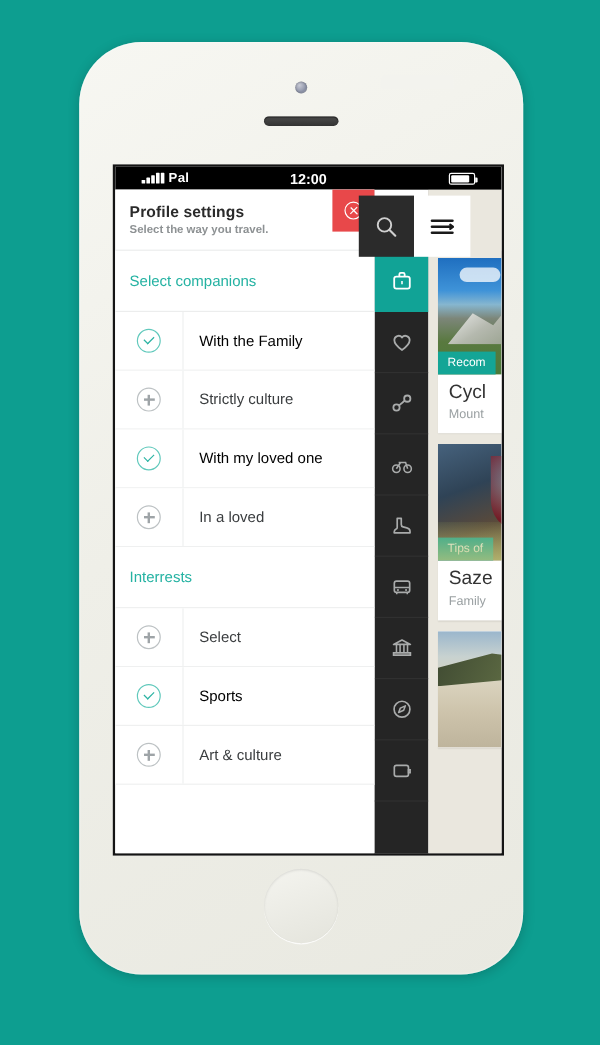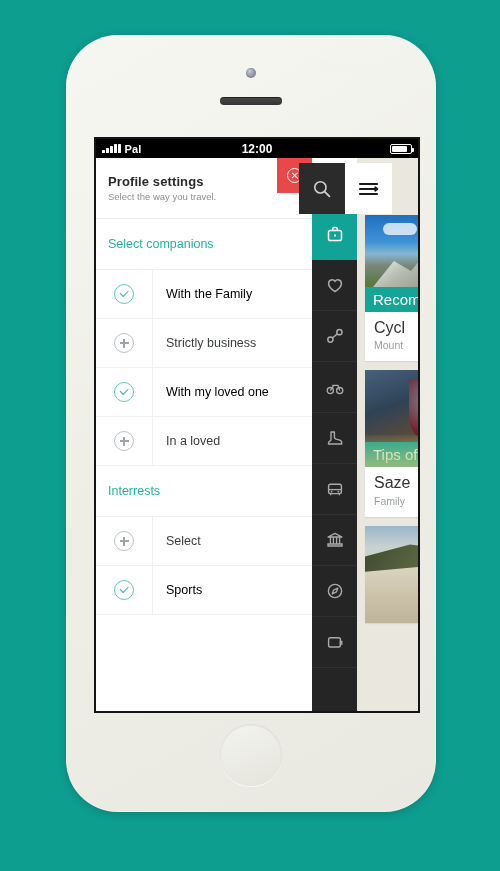--- a/index.html
+++ b/index.html
@@ -82,21 +82,21 @@
     border: 2px solid #141414;
   }
 
   
   #status-bar {
     height: 19px;
     background: #000;
     color: #fff;
     display: flex;
     align-items: center;
-    padding: 0 6px;
+    padding: 0 22px;
     font-size: 11px;
     font-weight: bold;
     position: relative;
   }
   .sb-left { display: flex; align-items: center; gap: 4px; }
   .signal { display: flex; align-items: flex-end; gap: 1.5px; height: 9px; }
   .signal i { display: block; width: 2.5px; background: #fff; border-radius: 0.5px; }
   .signal i:nth-child(1) { height: 3px; }
   .signal i:nth-child(2) { height: 5px; }
   .signal i:nth-child(3) { height: 7px; }
@@ -133,38 +133,39 @@
   
   #settings-pane {
     width: 216px;
     background: #fff;
     display: flex;
     flex-direction: column;
     position: relative;
   }
 
   #titlebar {
-    height: 61px;
+    height: 51px;
     display: flex;
     align-items: center;
     padding: 0 0 0 12px;
     border-bottom: 1px solid #eceded;
     position: relative;
   }
   #title-text h1 {
     font-size: 13px;
     font-weight: bold;
     color: #2b2b2b;
     letter-spacing: 0.1px;
     line-height: 1.3;
   }
   #title-text p {
     font-size: 9.5px;
     color: #8d9193;
     margin-top: 1px;
+    font-weight: bold;
   }
   #close-button {
     position: absolute;
     right: 0; top: 0;
     width: 35px; height: 35px;
     background: #e8484a;
     display: flex;
     align-items: center;
     justify-content: center;
     cursor: pointer;
@@ -338,21 +339,21 @@
     left: 0; top: 12px;
     width: 100%; height: 34px;
     background: linear-gradient(115deg, #3f4a32 0%, #5a6741 40%, rgba(120,130,95,0.2) 75%);
     clip-path: polygon(0 55%, 30% 20%, 62% 38%, 100% 0, 100% 60%, 0 100%);
   }
   .badge {
     position: absolute;
     left: 0; bottom: 0;
     background: #14a596;
     color: #fff;
-    font-size: 15px;
+    font-size: 10px;
     padding: 4px 8px;
     white-space: nowrap;
   }
   .card-body { padding: 7px 9px 10px; }
   .card-title {
     font-size: 16px;
     color: #333;
     white-space: nowrap;
     line-height: 1.15;
   }
@@ -409,21 +410,21 @@
             <div class="opt-row selected">
               <div class="opt-icon">
                 <span class="mark check"></span>
               </div>
               <div class="opt-label">With the Family</div>
             </div>
             <div class="opt-row">
               <div class="opt-icon">
                 <span class="mark plus"></span>
               </div>
-              <div class="opt-label">Strictly business</div>
+              <div class="opt-label">Strictly culture</div>
             </div>
             <div class="opt-row selected">
               <div class="opt-icon">
                 <span class="mark check"></span>
               </div>
               <div class="opt-label">With my loved one</div>
             </div>
             <div class="opt-row">
               <div class="opt-icon">
                 <span class="mark plus"></span>
@@ -435,20 +436,26 @@
               <div class="opt-icon">
                 <span class="mark plus"></span>
               </div>
               <div class="opt-label">Select</div>
             </div>
             <div class="opt-row selected">
               <div class="opt-icon">
                 <span class="mark check"></span>
               </div>
               <div class="opt-label">Sports</div>
+            </div>
+            <div class="opt-row">
+              <div class="opt-icon">
+                <span class="mark plus"></span>
+              </div>
+              <div class="opt-label">Art &amp; culture</div>
             </div>
           </div>
       </div>
 
       <div id="icon-rail">
           <div class="rail-item light">
             <svg width="18" height="18" viewBox="0 0 18 18">
               <circle cx="9" cy="6" r="3.4" fill="none" stroke="#1fb2a0" stroke-width="1.5"></circle>
               <path d="M2.6 17c0-3.5 2.9-6 6.4-6s6.4 2.5 6.4 6" fill="none" stroke="#1fb2a0" stroke-width="1.5"></path>
             </svg>

